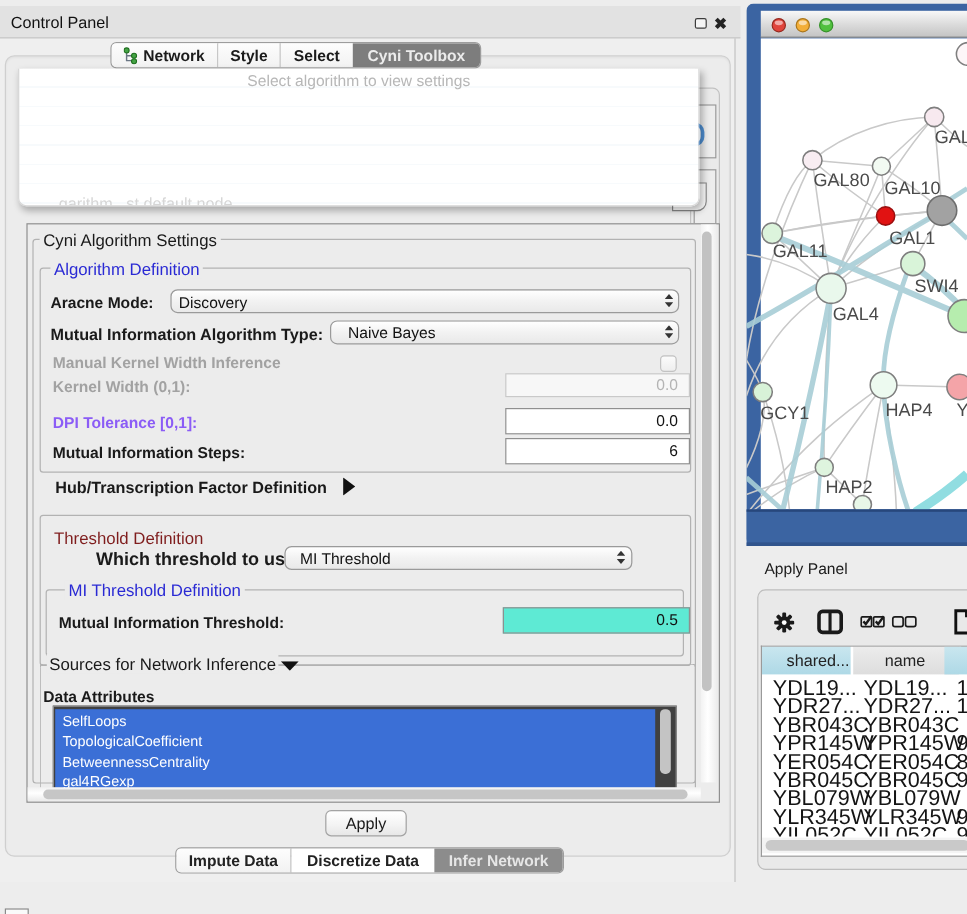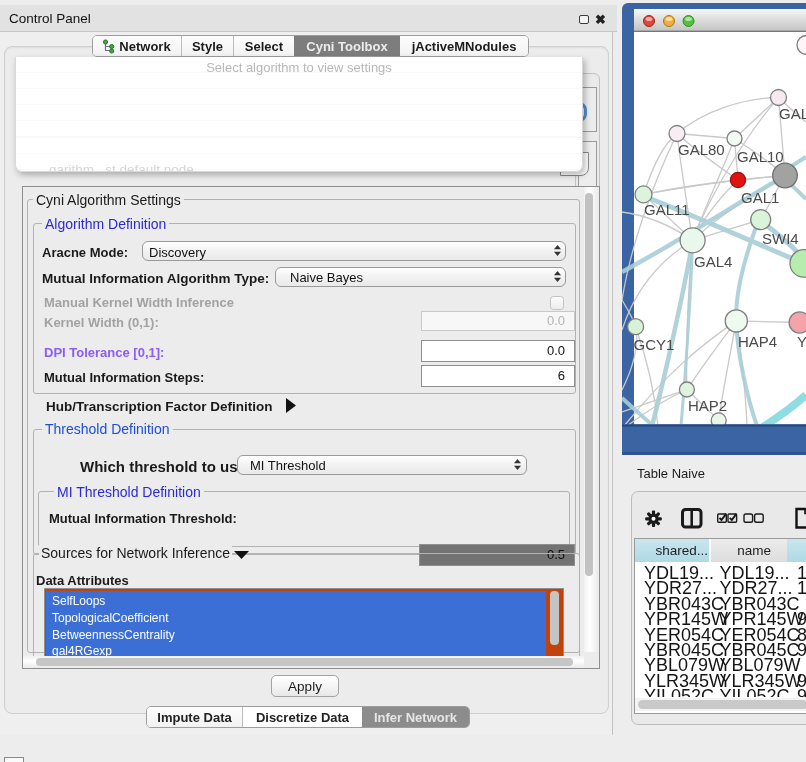--- a/index.html
+++ b/index.html
@@ -25,21 +25,20 @@
     <svg width="12" height="16" viewBox="0 0 12 16" style="margin-right:4px;">
       <path d="M2.5 5 L2.5 12.5 L8 12.5 M2.5 8.5 L8 8.5" stroke="#6a7684" stroke-width="1.2" fill="none"></path>
       <circle cx="2.5" cy="4" r="2.1" fill="#44a344" stroke="#1e6e1e" stroke-width="0.9"></circle>
       <circle cx="8.7" cy="8.5" r="2.1" fill="#44a344" stroke="#1e6e1e" stroke-width="0.9"></circle>
       <circle cx="8.7" cy="13" r="2.1" fill="#44a344" stroke="#1e6e1e" stroke-width="0.9"></circle>
     </svg>
     Network</div>
   <div style="width:51px;display:flex;align-items:center;justify-content:center;border-right:1px solid #bbb;background:linear-gradient(#fdfdfd,#f2f2f2);">Style</div>
   <div style="width:60px;display:flex;align-items:center;justify-content:center;background:linear-gradient(#fdfdfd,#f2f2f2);">Select</div>
   <div style="width:106px;display:flex;align-items:center;justify-content:center;background:#7d7d7d;color:#ececec;">Cyni Toolbox</div>
-  <div style="width:128px;display:flex;align-items:center;justify-content:center;background:linear-gradient(#fdfdfd,#f2f2f2);">jActiveMNodules</div>
 </div>
 
 <div class="abs" style="left:575px;top:73px;width:23px;height:112px;background:#eaeaea;border:1px solid #c2c2c2;border-radius:6px 6px 0 0;"></div>
 <div class="abs" style="left:578px;top:87px;width:17px;height:43px;border:1px solid #9a9a9a;background:#ededed;"></div>
 <div class="abs" style="left:571px;top:102px;width:10px;height:14px;border:3.5px solid #4f8fd2;border-radius:8px;background:#eef3f9;"></div>
 <div class="abs" style="left:578px;top:141px;width:17px;height:44px;border:1px solid #9a9a9a;background:#ededed;"></div>
 <div class="abs" style="left:560px;top:152px;width:27px;height:22px;border:1.5px solid #8a8a8a;border-radius:0 0 8px 0;background:#fdfdfd;"></div>
 
 <div class="abs" style="left:22px;top:186px;width:576px;height:481px;border:1px solid #8f8f8f;background:#ececec;"></div>
 
@@ -79,43 +78,43 @@
 
 <div class="abs b" style="left:44px;top:370px;font-size:13px;color:#1a1a1a;">Mutual Information Steps:</div>
 <div class="abs" style="left:421px;top:365px;width:143px;height:20px;border:1px solid #8f8f8f;background:#fff;font-size:13px;color:#111;text-align:right;padding-right:9px;line-height:20px;">6</div>
 
 <div class="abs b" style="left:46px;top:399px;font-size:13.5px;color:#1a1a1a;">Hub/Transcription Factor Definition</div>
 <svg class="abs" style="left:285px;top:398px;" width="12" height="15" viewBox="0 0 12 15">
     <path d="M1 0 L11 7.5 L1 15 Z" fill="#111"></path>
   </svg>
 
 <div class="abs" style="left:33px;top:429px;width:541px;height:124px;border:1px solid #b2b2b2;border-radius:3px;"></div>
-<div class="abs" style="left:42px;top:421px;background:#ececec;padding:0 3px;font-size:14px;color:#1d4ed8;text-align:right;">Threshold Definition</div>
+<div class="abs" style="left:42px;top:440px;background:#ececec;padding:0 3px;font-size:14px;color:#7f1d1d;text-align:right;">Threshold Definition</div>
 
 <div class="abs b" style="left:80px;top:458px;font-size:15px;color:#1a1a1a;">Which threshold to use:</div>
 <div class="abs" style="left:237px;top:455px;width:288px;height:18px;border:1px solid #9a9a9a;border-radius:6px;background:linear-gradient(#ffffff,#f2f2f2 50%,#e9e9e9);"></div>
 <div class="abs" style="left:250px;top:458px;font-size:13px;color:#111;">MI Threshold</div>
 <svg class="abs" style="left:514px;top:459px;" width="7" height="11" viewBox="0 0 7 11">
     <path d="M3.5 0 L7 4.2 L0 4.2 Z" fill="#333"></path>
     <path d="M3.5 11 L7 6.8 L0 6.8 Z" fill="#333"></path>
   </svg>
 
 <div class="abs" style="left:38px;top:491px;width:530px;height:54px;border:1px solid #b2b2b2;border-radius:3px;"></div>
 <div class="abs" style="left:54px;top:484px;background:#ececec;padding:0 3px;font-size:14px;color:#2a2ad4;">MI Threshold Definition</div>
 <div class="abs b" style="left:49px;top:511px;font-size:13px;color:#1a1a1a;">Mutual Information Threshold:</div>
-<div class="abs" style="left:419px;top:506px;width:145px;height:20px;border:1px solid #8f8f8f;background:#737373;font-size:13px;color:#111;text-align:right;padding-right:9px;line-height:20px;margin-top:38px;">0.5</div>
+<div class="abs" style="left:419px;top:506px;width:145px;height:20px;border:1px solid #8f8f8f;background:#5eead4;font-size:13px;color:#111;text-align:right;padding-right:9px;line-height:20px;">0.5</div>
 
 <div class="abs" style="left:33px;top:553px;width:545px;height:113px;border:1px solid #b2b2b2;border-radius:3px;border-bottom:none;"></div>
 <div class="abs" style="left:39px;top:545px;background:#ececec;padding:0 2px;font-size:14px;color:#1a1a1a;">Sources for Network Inference</div>
 <svg class="abs" style="left:234px;top:551px;" width="15" height="8" viewBox="0 0 15 8">
     <path d="M0 0 L15 0 L7.5 8 Z" fill="#111"></path>
   </svg>
 <div class="abs b" style="left:36px;top:573px;font-size:13px;color:#1a1a1a;">Data Attributes</div>
 
-<div class="abs" style="left:44px;top:588px;width:518px;height:68px;border:1px solid #8f8f8f;background:#c2410c;overflow:hidden;">
+<div class="abs" style="left:44px;top:588px;width:518px;height:68px;border:1px solid #8f8f8f;background:#404040;overflow:hidden;">
   <div style="position:absolute;left:1px;top:2px;width:500px;height:70px;background:#3b6fd6;"></div>
   <div style="position:absolute;left:7px;top:4px;font-size:12px;color:#fff;line-height:16.8px;">SelfLoops<br>TopologicalCoefficient<br>BetweennessCentrality<br>gal4RGexp</div>
   <div style="position:absolute;left:505px;top:2px;width:8.5px;height:54px;background:#c4c4c4;border-radius:4px;"></div>
 </div>
 <div class="abs" style="left:23px;top:656px;width:561px;height:11px;background:linear-gradient(#f0f0f0,#fff 45%,#ececec);"></div>
 <div class="abs" style="left:36px;top:658px;width:537px;height:8px;background:#c6c6c6;border-radius:4px;"></div>
 
 <div class="abs" style="left:271px;top:675px;width:66px;height:20px;border:1px solid #a3a3a3;border-radius:5px;background:linear-gradient(#ffffff,#f4f4f4 55%,#e7e7e7);font-size:13.5px;color:#1c1c1c;display:flex;align-items:center;justify-content:center;">Apply</div>
 
 <div class="abs" style="left:146px;top:706px;height:20px;display:flex;font-size:13px;font-weight:bold;color:#222;border:1px solid #9d9d9d;border-radius:5px;overflow:hidden;">
@@ -228,21 +227,21 @@
   <text x="797" y="346.5">Y</text>
   <text x="633.5" y="349.5">GCY1</text>
   <text x="688" y="410.5">HAP2</text>
 </g>
 </g>
 <rect x="622" y="424.5" width="200" height="30.5" fill="#3b64a2"></rect>
 <rect x="622" y="424.5" width="200" height="2" fill="#27477c"></rect>
 <rect x="622" y="452" width="200" height="3" fill="#31548c"></rect>
 </svg>
 
-<div class="abs" style="left:637px;top:466px;font-size:13px;color:#1b1b1b;">Table Naive</div>
+<div class="abs" style="left:637px;top:466px;font-size:13px;color:#1b1b1b;">Apply Panel</div>
 <div class="abs" style="left:631px;top:491px;width:200px;height:232px;background:#e9e9e9;border:1px solid #bdbdbd;border-radius:7px;"></div>
 <div class="abs" style="left:634px;top:538px;width:172px;height:174px;background:#fff;border:1px solid #9a9a9a;border-right:none;overflow:hidden;"></div>
 
 <svg class="abs" style="left:640px;top:505px;" width="170" height="28" viewBox="0 0 170 28">
   <g id="icons">
 
   <g transform="translate(13.5,13.8)" fill="#1a1a1a">
     <circle r="5.2"></circle>
     <g>
       <rect x="-1.6" y="-8.3" width="3.2" height="4" rx="1"></rect>

